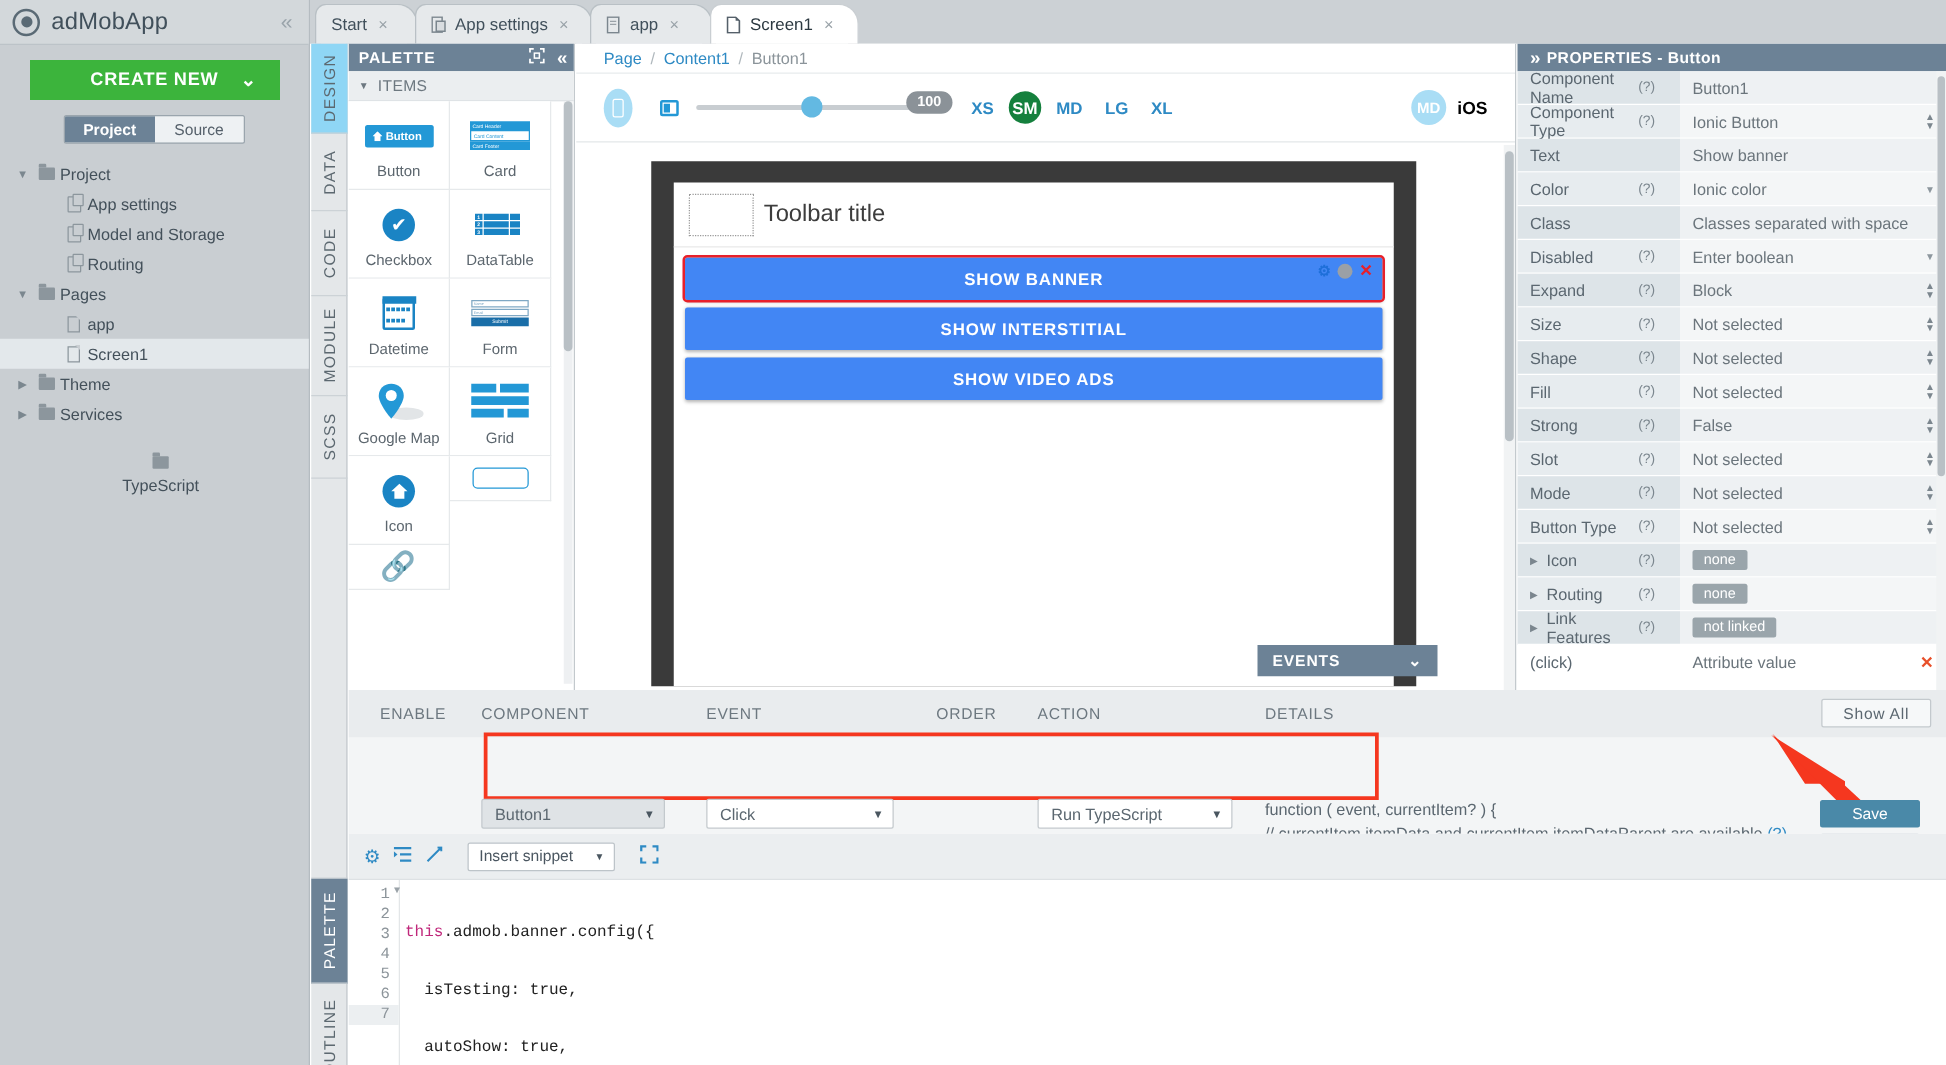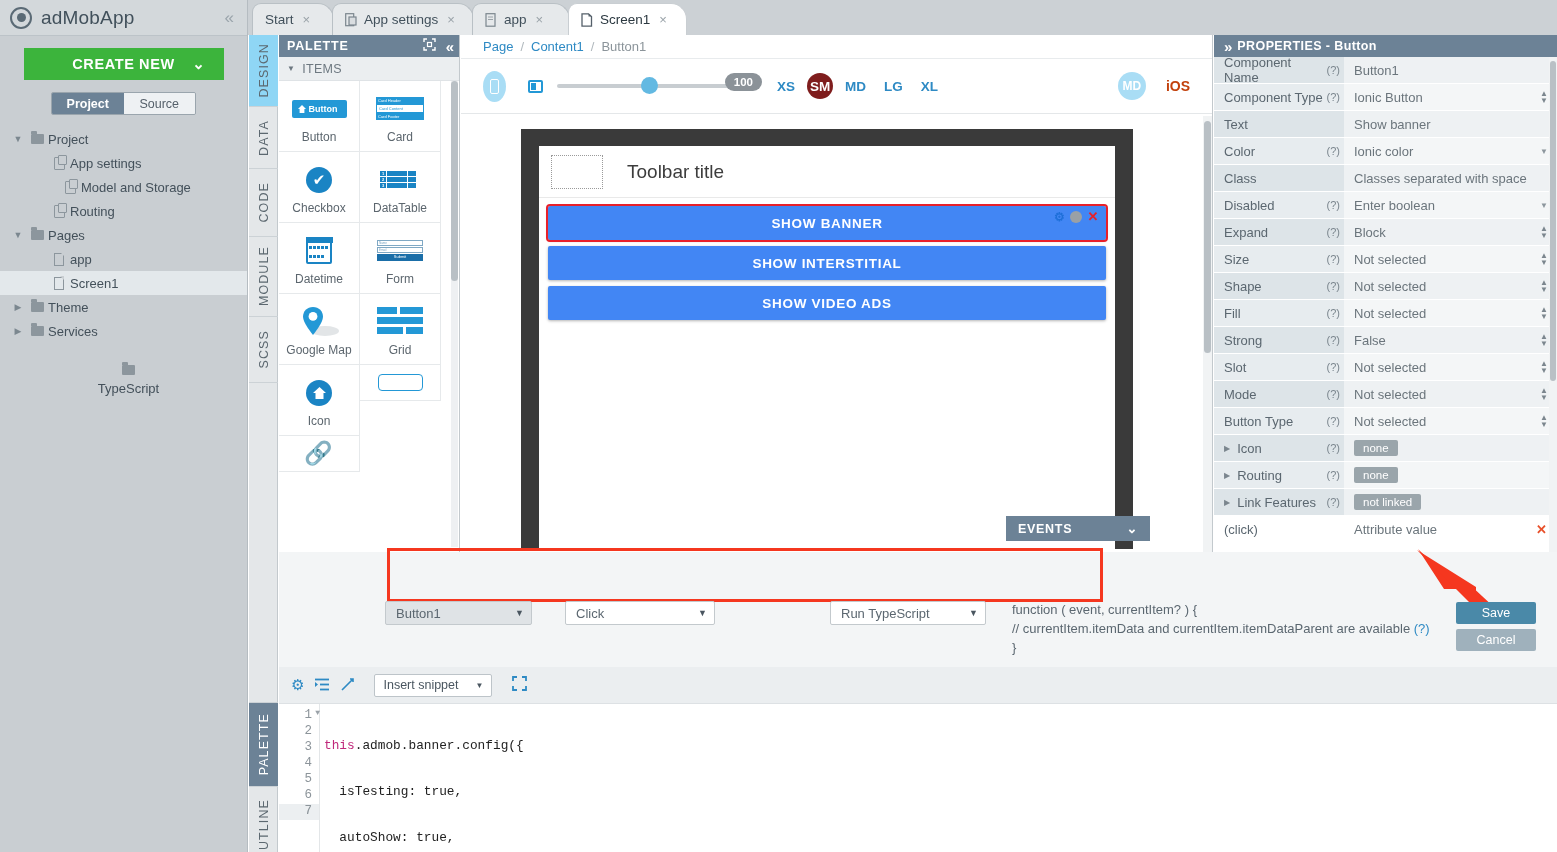--- a/index.html
+++ b/index.html
@@ -188,40 +188,40 @@
   .phone-glyph{width:9px;height:15px;border:1.5px solid #fff;border-radius:2px;}
   .tablet-glyph{width:15px;height:13px;border:2px solid #2398d6;border-radius:2px;
                 display:flex;align-items:center;padding-left:1px;}
   .tablet-glyph i{width:5px;height:7px;background:#2398d6;display:block;}
   .slider { position:relative; width:175px; height:4px; background:#c8cdd1; border-radius:2px; margin:0 14px;}
   .slider .knob{position:absolute;left:48%;top:-7px;width:17px;height:17px;border-radius:50%;background:#63b9e2;}
   .slider .bub{position:absolute;right:-30px;top:-11px;background:#8b9298;color:#fff;
                font-size:11.5px;border-radius:11px;padding:3px 9px;font-weight:bold;}
   .bp { font-size:13.5px; font-weight:bold; color:#2e8ac4; margin:0 9px; cursor:pointer; }
   .bp.on {
-    background:#7f1d1d; color:#fff; border-radius:50%;
+    background:#15803d; color:#fff; border-radius:50%;
     width:26px;height:26px;display:inline-flex;align-items:center;justify-content:center;
     margin:0 3px;
   }
   .md-badge {
     width:28px;height:28px;border-radius:50%;background:#a9ddf5;color:#fff;
     font-size:12px;font-weight:bold;display:flex;align-items:center;justify-content:center;
   }
-  .ios-lbl { font-size:14px; font-weight:bold; color:#c2410c; margin-left:20px; cursor:pointer;}
+  .ios-lbl { font-size:14px; font-weight:bold; color:#000000; margin-left:9px; cursor:pointer;}
 
   .device {
     position:absolute; left:60px; top:94px; width:612px; height:420px;
     background:#3a3a3a; padding:17px 18px 0 18px;
   }
   .screen { background:#fff; height:100%; }
   .toolbar {
     height:52px; display:flex; align-items:center; padding:0 0 0 12px; border-bottom:1px solid #e9e9e9;
   }
   .tb-slot { width:52px; height:34px; border:1px dotted #9a9a9a; }
-  .tb-title { font-size:19px; color:#3d3d3d; margin-left:24px; }
+  .tb-title { font-size:19px; color:#3d3d3d; margin-left:8px; }
   .ibtn {
     height:34px; margin:6px 9px; background:#4286f4; color:#fff; font-size:13.5px;
     font-weight:bold; letter-spacing:.7px; display:flex; align-items:center;
     justify-content:center; border-radius:2px; box-shadow:0 1px 3px rgba(0,0,0,.3);
     cursor:pointer; position:relative;
   }
   .ibtn.sel { outline:2px solid #e8202a; margin-top:8px;}
   .handles { position:absolute; right:7px; top:3px; display:flex; align-items:center; gap:5px; }
   .h-gear{color:#1e6fd9;font-size:12px;}
   .h-dis{width:12px;height:12px;border-radius:50%;background:#9aa0a6;}
@@ -239,21 +239,21 @@
   .props {
     position:absolute; left:1214px; top:35px; width:343px; height:517px; background:#fff;
   }
   .props-head {
     height:22px; background:#6c8296; color:#fff; display:flex; align-items:center;
     padding:0 10px; font-size:12.5px; font-weight:bold; letter-spacing:.4px; gap:8px;
   }
   .prow { display:flex; height:27px; font-size:13px; align-items:stretch; }
   .prow .pl {
     width:130px; background:#dde4e8; display:flex; align-items:center;
-    padding:0 4px 0 10px; color:#5b6770; border-bottom:1px solid #fff;
+    padding:0 20px 0 10px; color:#5b6770; border-bottom:1px solid #fff;
   }
   .prow .pl .q { margin-left:auto; font-size:11px; color:#7b868e; }
   .prow .pv {
     flex:1; background:#eef1f3; display:flex; align-items:center; padding:0 10px;
     color:#6b757c; border-bottom:1px solid #fff; position:relative;
   }
   .prow.alt .pl { background:#e7ecef; }
   .prow.alt .pv { background:#f4f6f7; }
   .prow.white .pl { background:#fff; }
   .prow.white .pv { background:#fff; }
@@ -379,21 +379,21 @@
           </span>
           <span>Project</span>
         </div>
         <div class="tree-row" style="padding-left: 32px;">
           <span class="tw"></span>
           <span class="ic">
             <span class="fileg"></span>
           </span>
           <span>App settings</span>
         </div>
-        <div class="tree-row" style="padding-left: 32px; margin-left: 11px;">
+        <div class="tree-row" style="padding-left: 32px;">
           <span class="tw"></span>
           <span class="ic">
             <span class="fileg"></span>
           </span>
           <span>Model and Storage</span>
         </div>
         <div class="tree-row" style="padding-left: 32px;">
           <span class="tw"></span>
           <span class="ic">
             <span class="fileg"></span>
@@ -911,20 +911,29 @@
             <span>Attribute value</span>
             <span class="redx">✕</span>
           </div>
         </div>
       </div>
     <div class="props-scroll-track"></div>
     <div class="props-scroll"></div>
   </div>
 
   <div class="evsec">
+    <div class="ev-head">
+      <div style="left:25px">ENABLE</div>
+      <div style="left:106px">COMPONENT</div>
+      <div style="left:286px">EVENT</div>
+      <div style="left:470px">ORDER</div>
+      <div style="left:551px">ACTION</div>
+      <div style="left:733px">DETAILS</div>
+      <div class="showall">Show All</div>
+    </div>
 
     <div class="ev-row">
       <div class="sel-box"></div>
 
       <div class="evsel" style="left:106px;top:49px;width:147px">
         <span>Button1</span>
         <span class="ar">▼</span>
       </div>
 
       <div class="evsel wht" style="left:286px;top:49px;width:150px">

